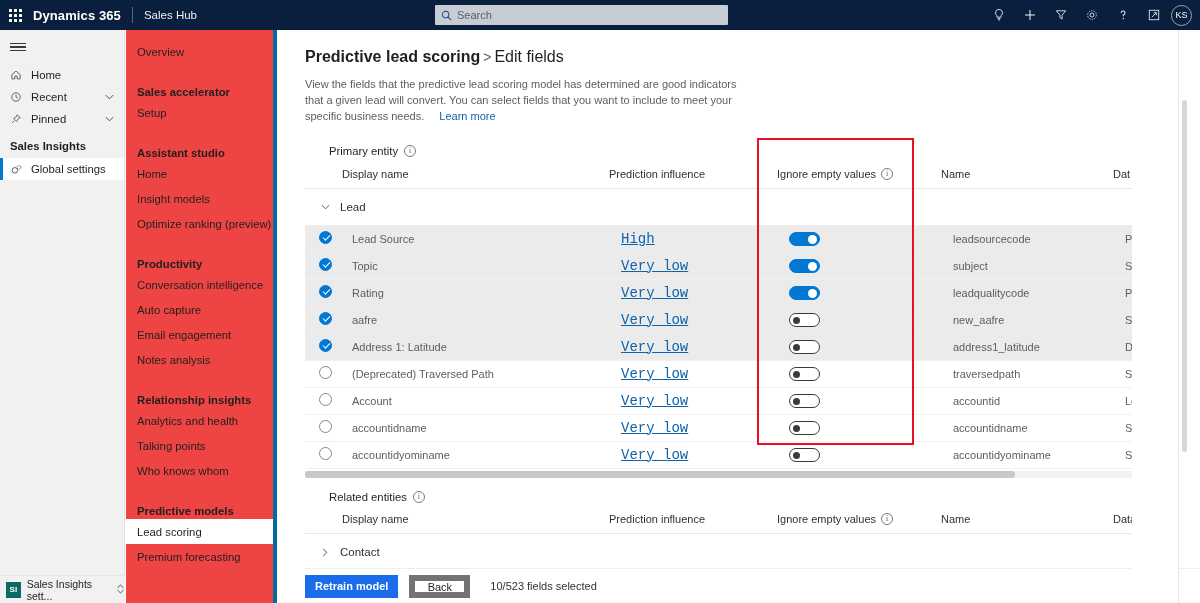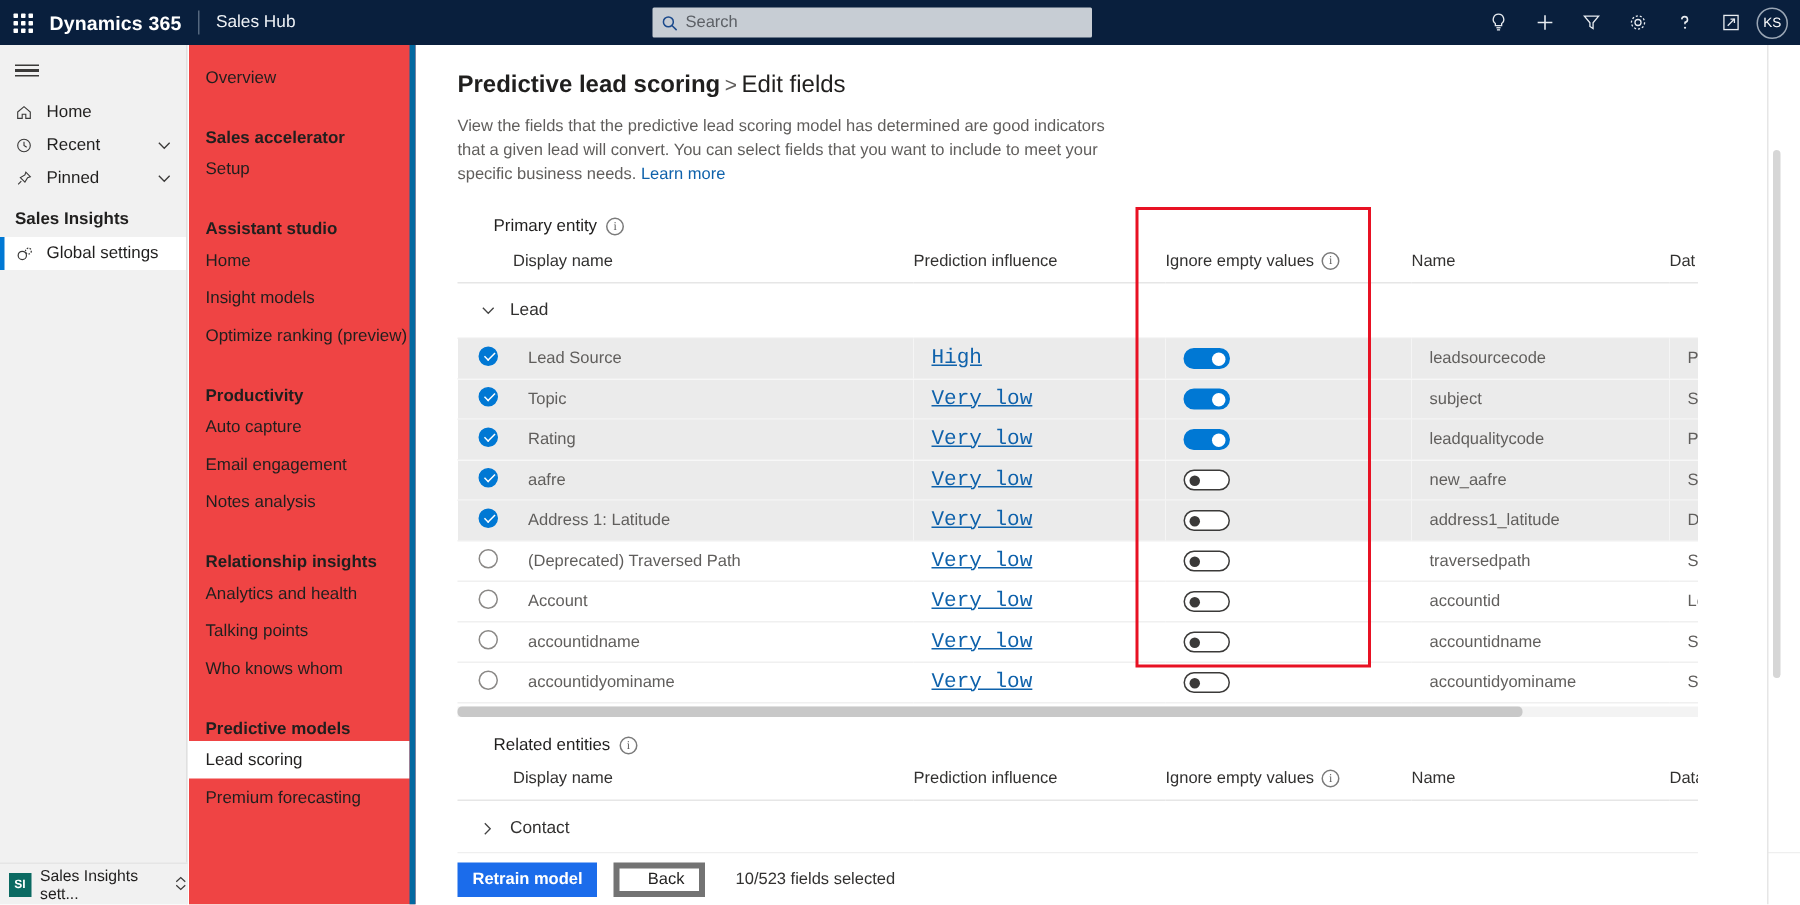--- a/index.html
+++ b/index.html
@@ -120,21 +120,21 @@
   }
   .page-title {
     padding: 18px 17px 0 27px; font-size: 16px; color: #201f1e;
   }
   .page-title b { font-weight: bold; }
   .page-title .sep { color: #605e5c; font-weight: normal; padding: 0 3px; font-size: 14px;}
   .page-title .sub { font-weight: normal; }
   .page-desc {
     padding: 10px 0 0 27px; width: 460px; font-size: 11px; color: #605e5c; line-height: 16px;
   }
-  .page-desc a { color: #0f62ab; text-decoration: none; }
+  .page-desc a { color: #0f62ab; text-decoration: none; margin-left: 12px; }
 
   .section-label {
     padding: 21px 0 0 27px; font-size: 11.3px; font-weight: normal; color: #201f1e;
     display: flex; align-items: flex-end; margin-left: 24px;
   }
   .info-ic {
     display: inline-flex; width: 12px; height: 12px; border: 1px solid #7a7a7a; border-radius: 50%;
     align-items: center; justify-content: center; font-size: 8px; color: #5e5e5e;
     margin-left: 6px; font-family: "Liberation Serif", serif; line-height: 1;
     cursor: pointer;
@@ -233,23 +233,23 @@
   .footer {
     position: absolute; left: 0; bottom: 0; width: 922px; height: 34px;
     background: #fff; display: flex; align-items: center; padding-left: 27px;
   }
   .btn-primary {
     background: #1b6ceb; color: #fff; border: none; height: 23px; min-width: 83px;
     font-size: 11px; font-family: "Liberation Sans", sans-serif; cursor: pointer;
     font-weight: bold; padding: 0 10px;
   }
   .btn-default {
-    background: #fff; color: #201f1e; border: 4px solid #737373; height: 23px; min-width: 61px;
+    background: #fff; color: #201f1e; border: 6px solid #737373; height: 23px; min-width: 61px;
     font-size: 11px; font-family: "Liberation Sans", sans-serif; cursor: pointer;
-    margin-left: 11px; padding: 0 10px; text-align: right;
+    margin-left: 11px; padding: 0 10px;
   }
   .sel-count { font-size: 11px; color: #323130; margin-left: 20px; }
   .footer-rule {
     position: absolute; left: 27px; bottom: 34px; width: 1105px; height: 1px; background: #efefef;
   }
 </style>
 </head>
 <body>
 
 <div class="topbar">
@@ -407,20 +407,23 @@
   <div class="nav2-item">
       <span>Home</span>
     </div>
   <div class="nav2-item">
       <span>Insight models</span>
     </div>
   <div class="nav2-item">
       <span>Optimize ranking (preview)</span>
     </div>
   <div class="nav2-group">Productivity</div>
+  <div class="nav2-item">
+      <span>Conversation intelligence</span>
+    </div>
   <div class="nav2-item">
       <span>Auto capture</span>
     </div>
   <div class="nav2-item">
       <span>Email engagement</span>
     </div>
   <div class="nav2-item">
       <span>Notes analysis</span>
     </div>
   <div class="nav2-group">Relationship insights</div>

